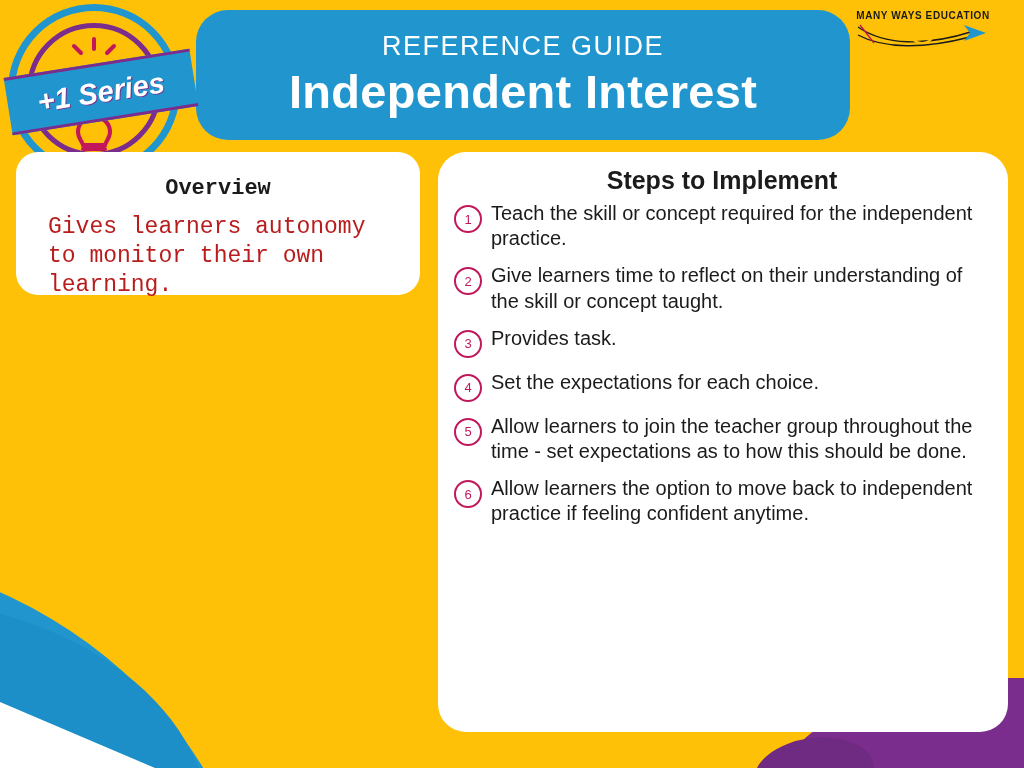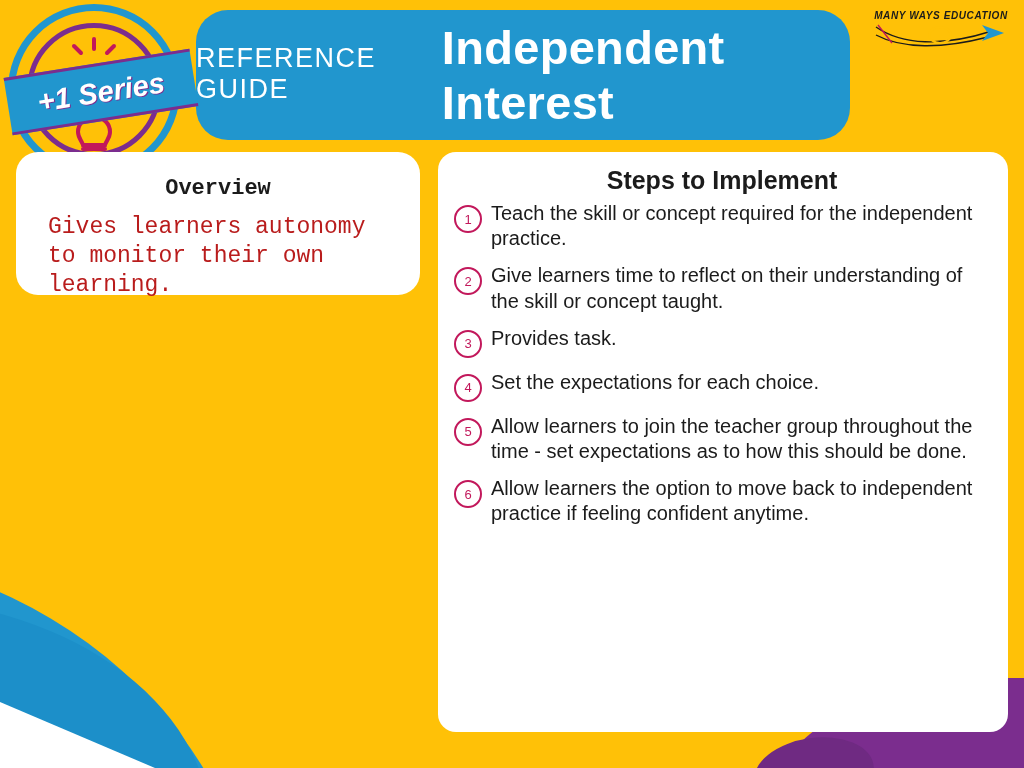--- a/index.html
+++ b/index.html
@@ -76,21 +76,21 @@
   }
   .title-pill {
     position: absolute;
     left: 196px;
     top: 10px;
     width: 654px;
     height: 130px;
     background: #2196CE;
     border-radius: 32px;
     display: flex;
-    flex-direction: row;
+    flex-direction: column;
     align-items: center;
     justify-content: center;
     color: #ffffff;
   }
   .title-pill .eyebrow {
     font-size: 27px;
     letter-spacing: 1.5px;
     font-weight: 400;
     margin-bottom: 2px;
   }
@@ -199,21 +199,21 @@
     font-size: 23px;
     line-height: 1.4;
     color: #1b1b1b;
   }
   .overview-card { height: 143px; }
   .udl-card { margin-top: 46px; height: 222px; }
 
   .right-col {
     flex: 1;
     background: #ffffff;
-    border-radius: 18px;
+    border-radius: 28px;
     padding: 14px 18px 16px 16px;
     box-sizing: border-box;
     min-height: 580px;
   }
   .right-col h2 {
     margin: 0 0 6px 0;
     text-align: center;
     font-size: 25px;
     font-weight: bold;
     color: #1b1b1b;
@@ -240,27 +240,26 @@
   }
   .step-text {
     font-size: 20px;
     line-height: 1.26;
     color: #1b1b1b;
   }
 
   
   .logo {
     position: absolute;
-    right: 14px;
+    right: 32px;
     top: 10px;
     width: 138px;
     height: 46px;
     z-index: 4;
     text-align: center;
-    font-style: italic;
   }
   .logo-text {
     font-size: 10px;
     font-weight: bold;
     letter-spacing: 0.6px;
     color: #1b1b1b;
   }
 </style>
 </head>
 <body>

